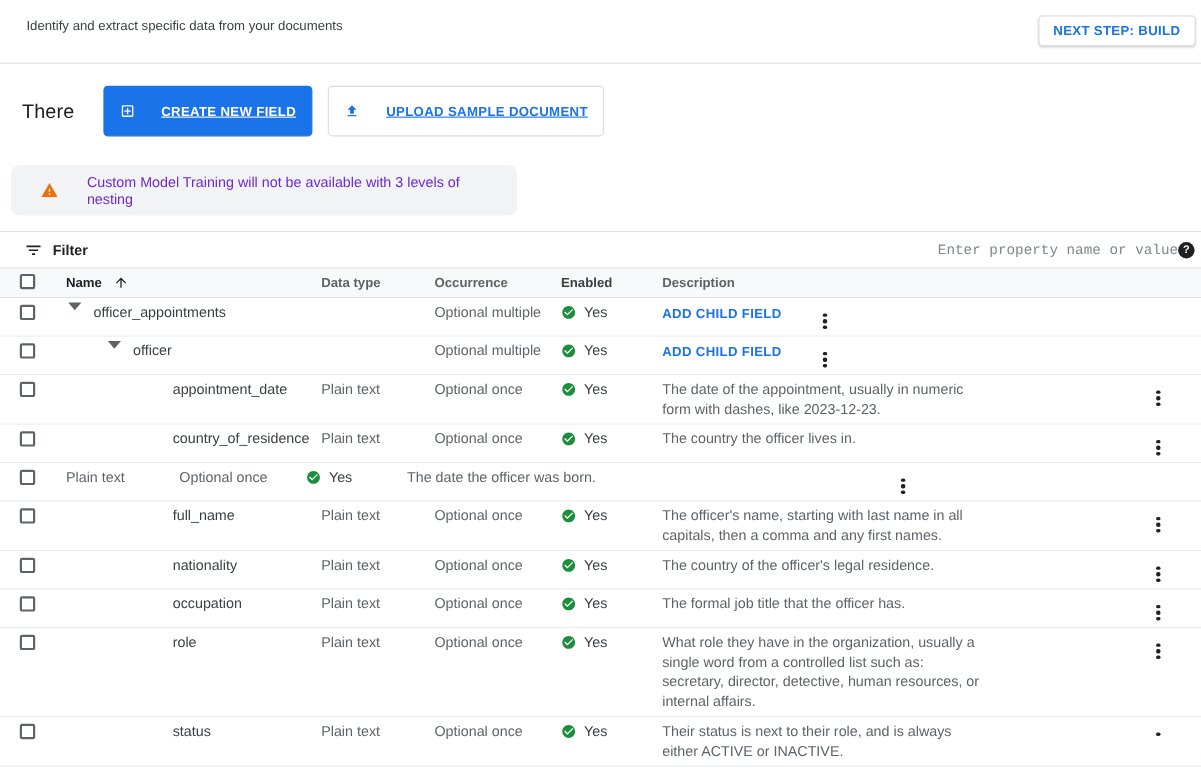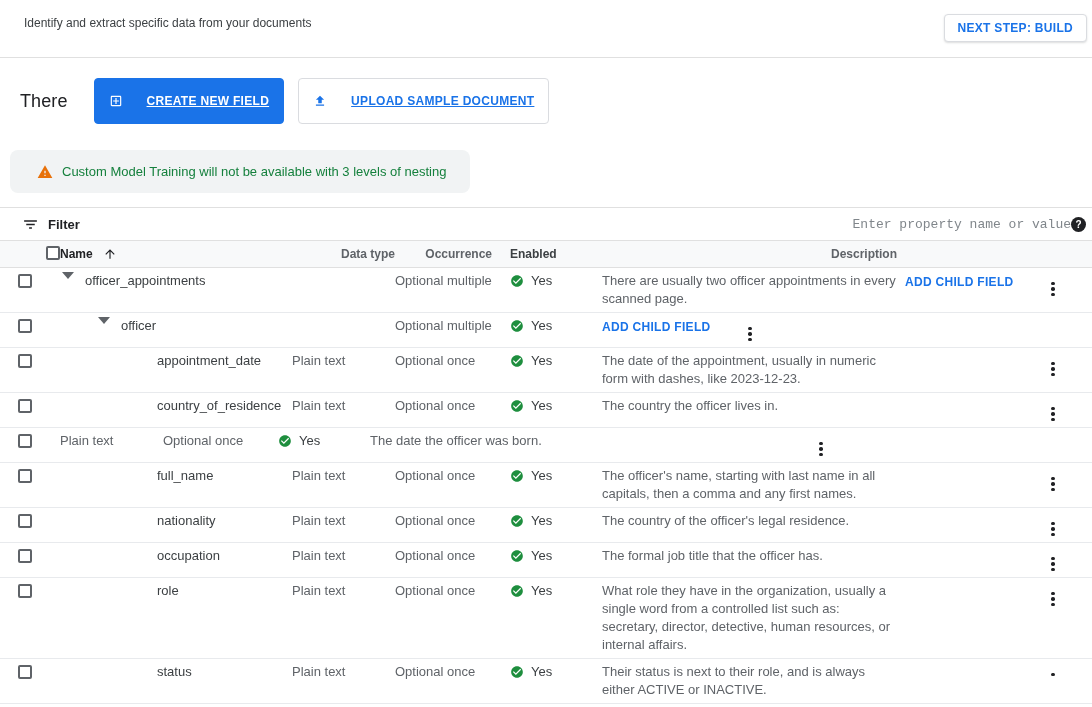--- a/index.html
+++ b/index.html
@@ -67,21 +67,21 @@
   .warning-banner {
     margin: 26px 0 0 10px;
     width: 460px;
     min-height: 43px;
     background: #f1f3f4;
     border-radius: 8px;
     display: flex;
     align-items: center;
     padding: 8px 16px 8px 26px;
   }
-  .warning-text { font-size: 13px; color: #15803d; margin-left: 8px; }
+  .warning-text { font-size: 13px; color: #6d28d9; margin-left: 25px; }
 
   
   .filter-bar {
     margin-top: 14px;
     border-top: 1px solid #e0e0e0;
     height: 33px;
     display: flex;
     align-items: center;
     padding-left: 22px;
     position: relative;
@@ -117,21 +117,20 @@
   .thead {
     display: flex;
     align-items: center;
     height: 28px;
     background: #f8f9fa;
     border-top: 1px solid #e0e0e0;
     border-bottom: 1px solid #e0e0e0;
     font-size: 12px;
     font-weight: 700;
     color: #202124;
-    text-align: right;
   }
   .trow {
     display: flex;
     align-items: flex-start;
     border-bottom: 1px solid #e8eaed;
     padding: 4px 0;
     min-height: 27px;
     line-height: 18px;
   }
   .c-check   { flex: 0 0 60px;  padding-left: 18px; }
@@ -272,21 +271,20 @@
     <div class="c-type"></div>
     <div class="c-occ">Optional multiple</div>
     <div class="c-enabled">
       <span class="check-icon">
         <svg width="14" height="14" viewBox="0 0 24 24">
             <path fill="#1e8e3e" d="M12 2C6.48 2 2 6.48 2 12s4.48 10 10 10 10-4.48 10-10S17.52 2 12 2zm-2 15l-5-5 1.41-1.41L10 14.17l7.59-7.59L19 8l-9 9z"></path>
           </svg>
       </span>
       <span class="yes">Yes</span>
     </div>
-    <div class="c-desc">There are usually two officer appointments in every scanned page.</div>
     <div class="c-add">
       <a class="add-child">ADD CHILD FIELD</a>
     </div>
     <div class="c-menu">
       <span class="dots">
           <i></i>
           <i></i>
           <i></i>
         </span>
     </div>

